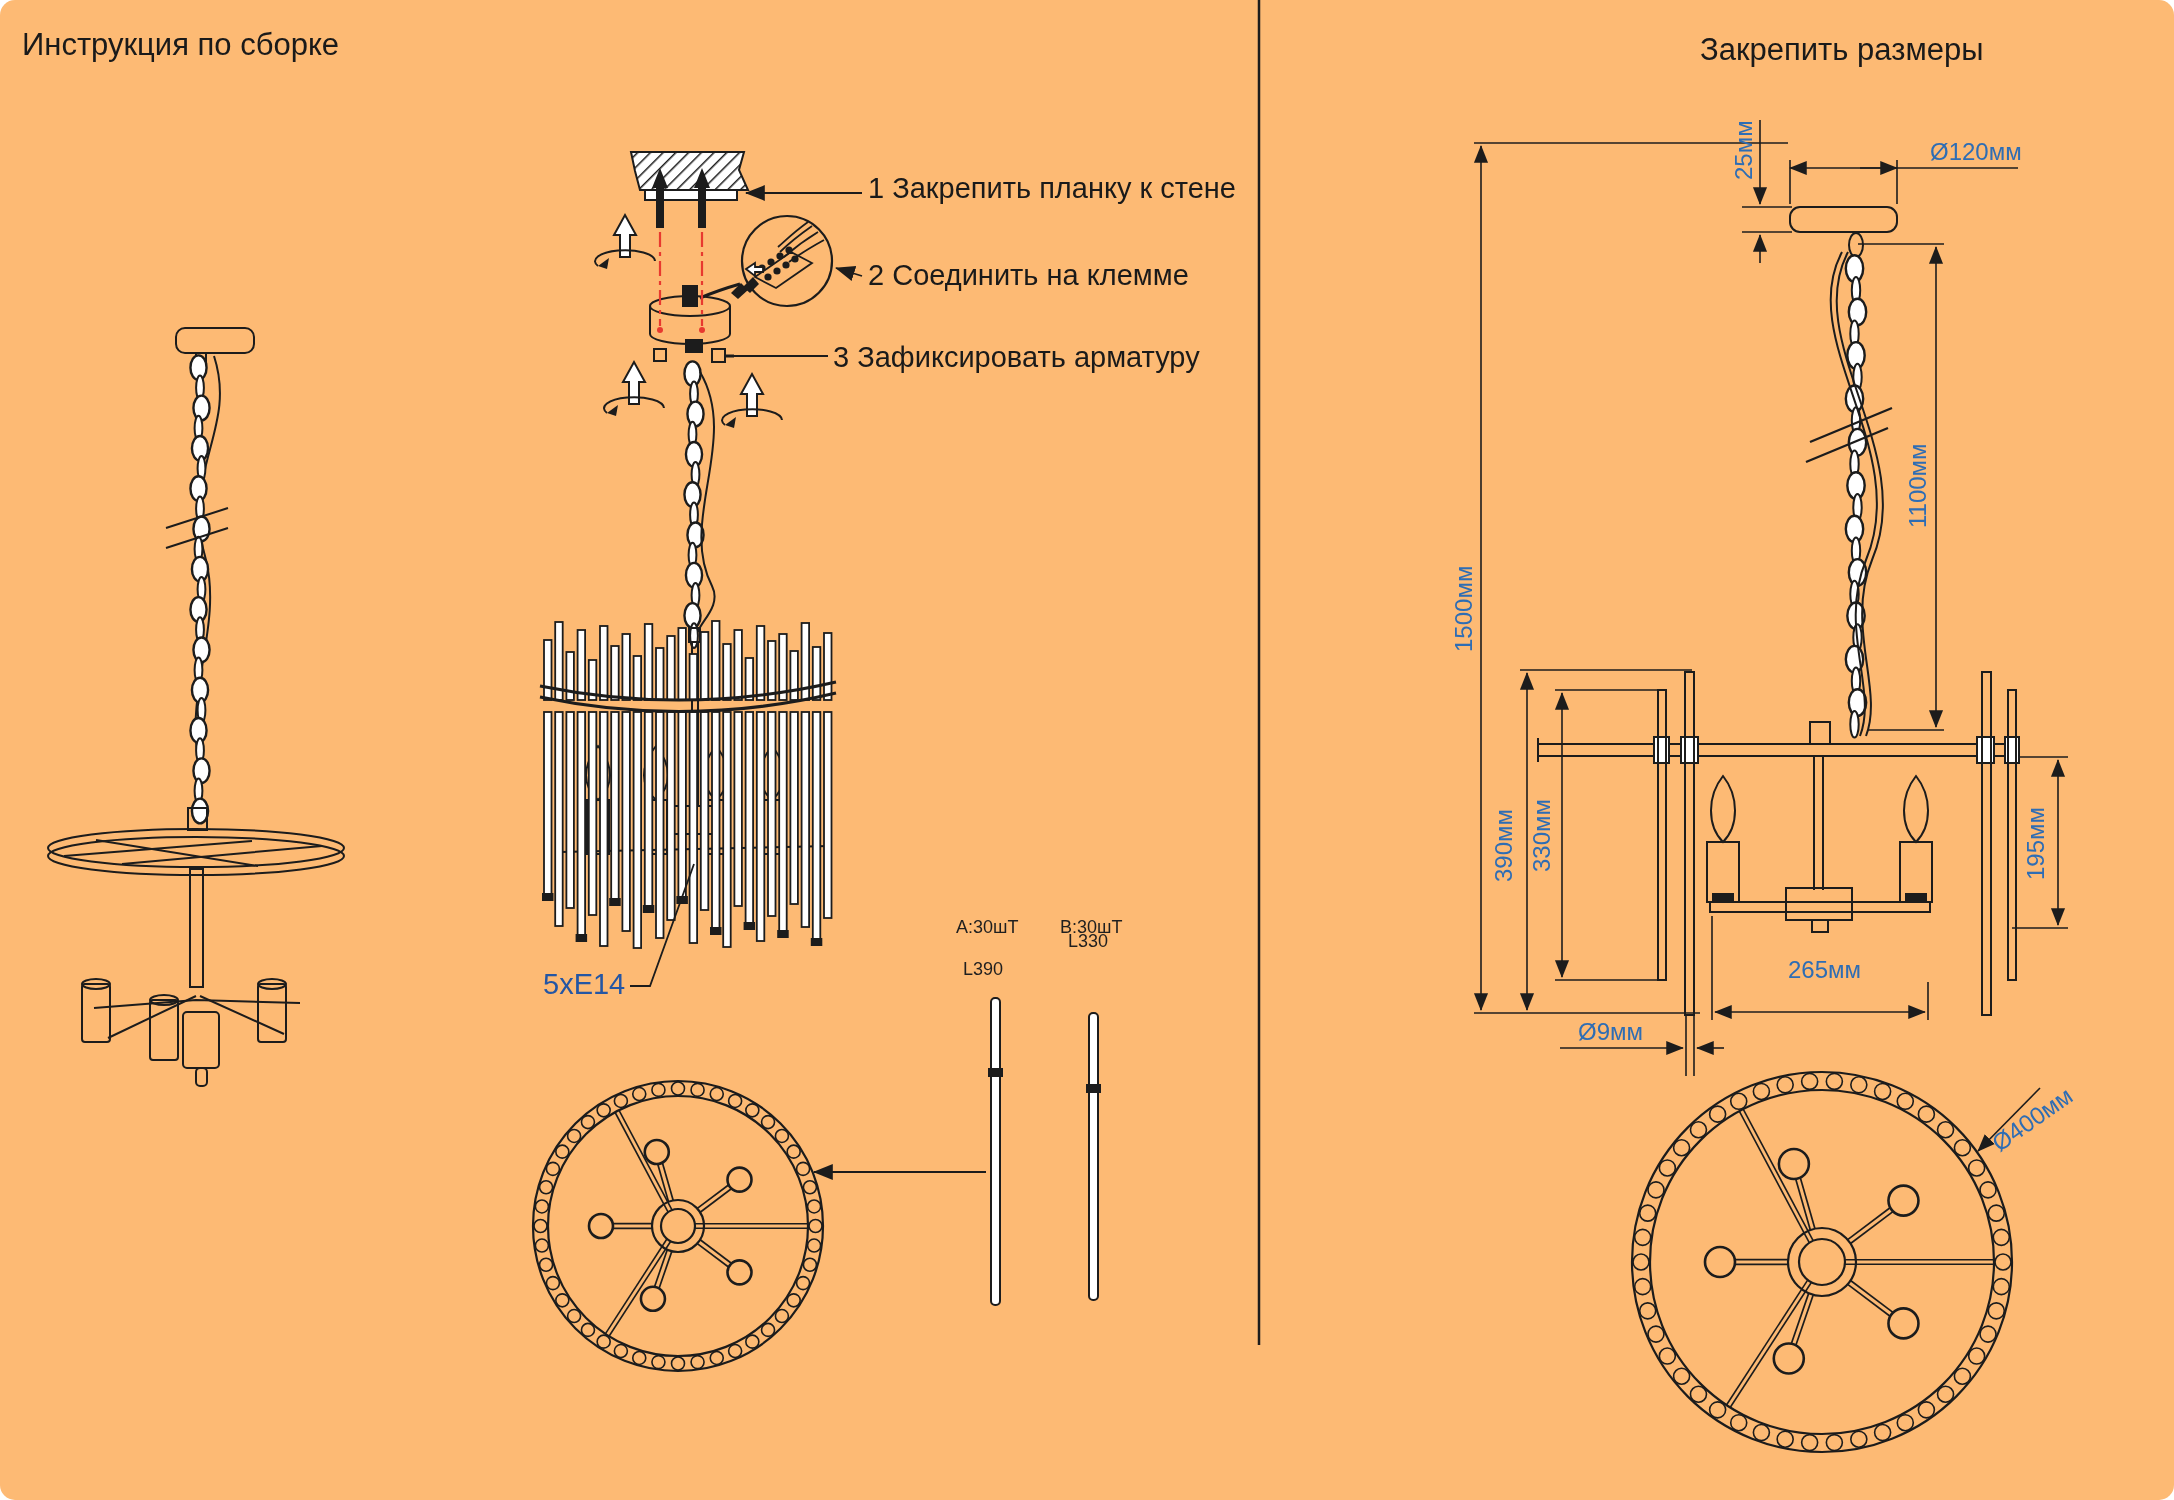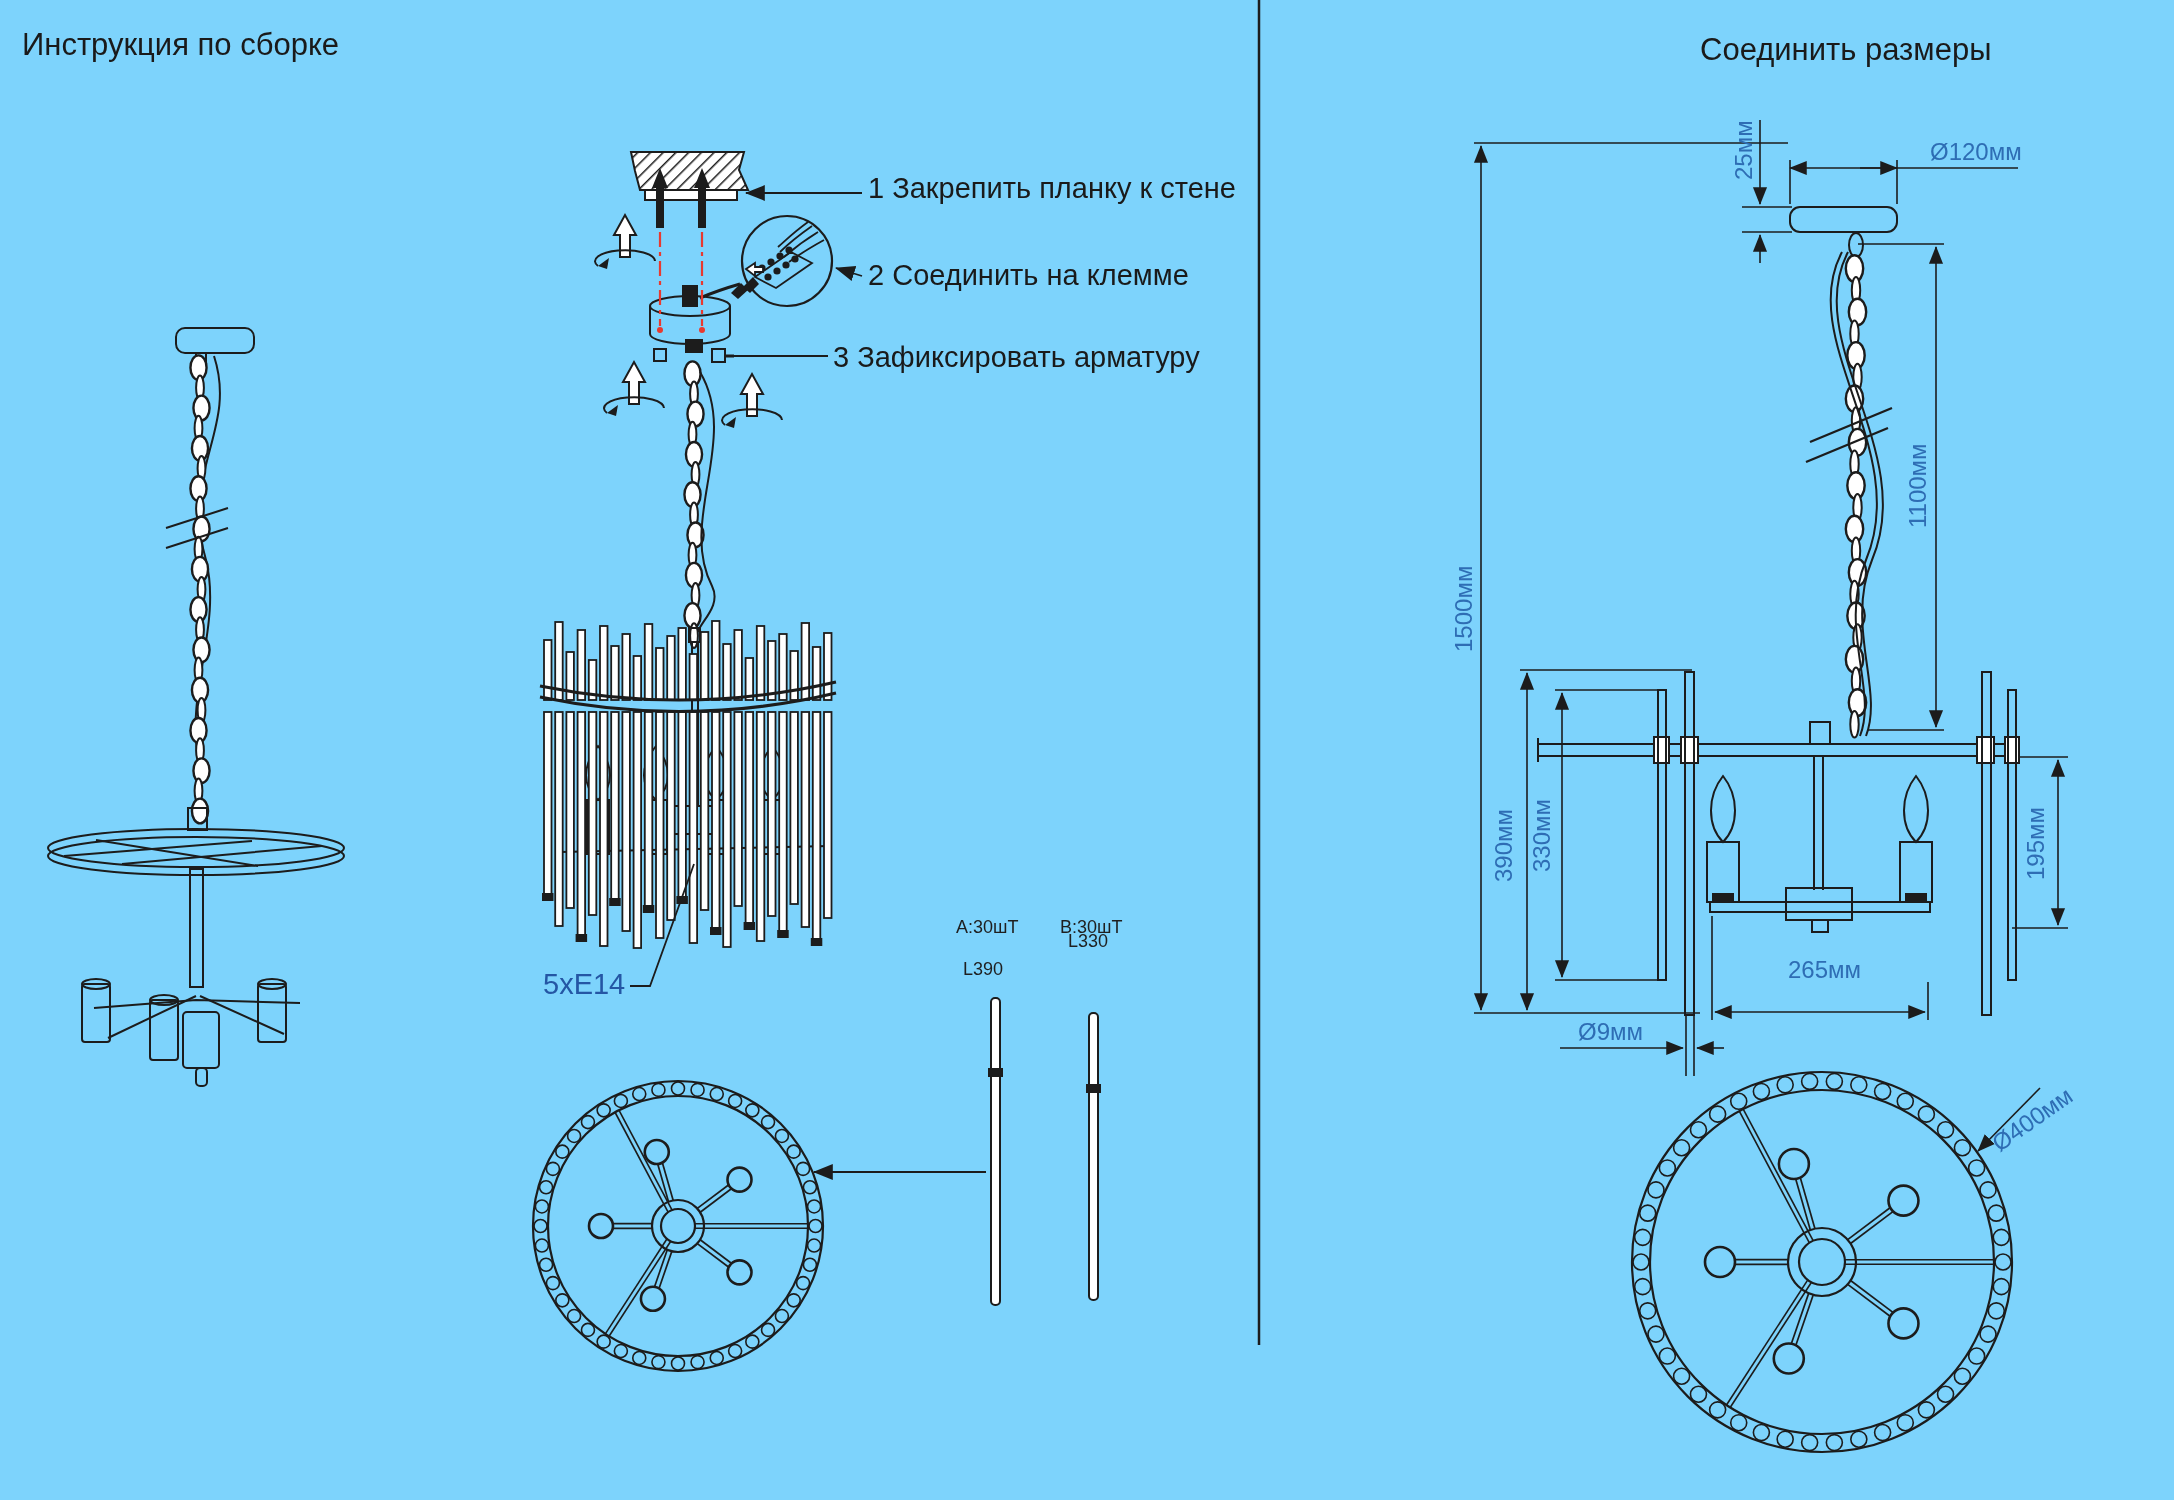--- a/index.html
+++ b/index.html
@@ -1,17 +1,17 @@
 <!DOCTYPE html>
 <html><head>
 <meta charset="utf-8">
 <style>
   html,body{margin:0;padding:0;background:#ffffff;}
-  #page{position:relative;width:2174px;height:1500px;background:#7dd3fc;overflow:hidden;
-        font-family:"Liberation Sans",sans-serif;}
+  #page{position:relative;width:2174px;height:1500px;background:#fdba74;overflow:hidden;
+        font-family:"Liberation Sans",sans-serif;border-radius:15px;}
   .lbl{position:absolute;font-size:29px;color:#1a1a1a;white-space:nowrap;line-height:1.1;}
   .title{font-size:31px;}
   .part{font-size:18px;color:#1f1f1f;}
   .dim{position:absolute;font-size:24px;color:#2e6db4;white-space:nowrap;line-height:1.0;}
   .v{transform:rotate(-90deg);transform-origin:0 0;}
   .r35{transform:rotate(-35deg);transform-origin:0 0;}
   .footer{font-size:31px;}
   svg{position:absolute;left:0;top:0;}
 </style>
 </head>
@@ -498,21 +498,21 @@
         <line x1="1808.6614381670183" y1="1293.3662679996796" x2="1791.406325980789" y2="1343.4787525064435" stroke-width="1.7"></line>
         <line x1="1813.1999273298952" y1="1294.9289951410738" x2="1795.944815143666" y2="1345.0414796478376" stroke-width="1.7"></line>
         <circle cx="1788.79204824537" cy="1358.4428947111303" r="15" stroke-width="2.6"></circle>
         <line x1="1847.7092512860431" y1="1284.3784360112832" x2="1890.0369333185495" y2="1316.2746322383416" stroke-width="1.7"></line>
         <line x1="1850.5979633971729" y1="1280.5449855630563" x2="1892.9256454296792" y2="1312.4411817901148" stroke-width="1.7"></line>
         <circle cx="1903.4608220248238" cy="1323.385132361509" r="15" stroke-width="2.6"></circle>
       </g>
     </svg>
 
   <div class="lbl title" style="left:22px;top:28px;">Инструкция по сборке</div>
-  <div class="lbl title" style="left:1700px;top:33px;">Соединить размеры</div>
+  <div class="lbl title" style="left:1700px;top:33px;">Закрепить размеры</div>
 
   <div class="lbl" style="left:868px;top:173px;">1 Закрепить планку к стене</div>
   <div class="lbl" style="left:868px;top:260px;">2 Соединить на клемме</div>
   <div class="lbl" style="left:833px;top:342px;">3 Зафиксировать арматуру</div>
 
   <div class="dim" style="left:543px;top:970px;font-size:29px;color:#2456a4;">5xE14</div>
 
   <div class="lbl part" style="left:956px;top:918px;">А:30шТ</div>
   <div class="lbl part" style="left:1060px;top:918px;">В:30шТ</div>
   <div class="lbl part" style="left:963px;top:960px;">L390</div>

